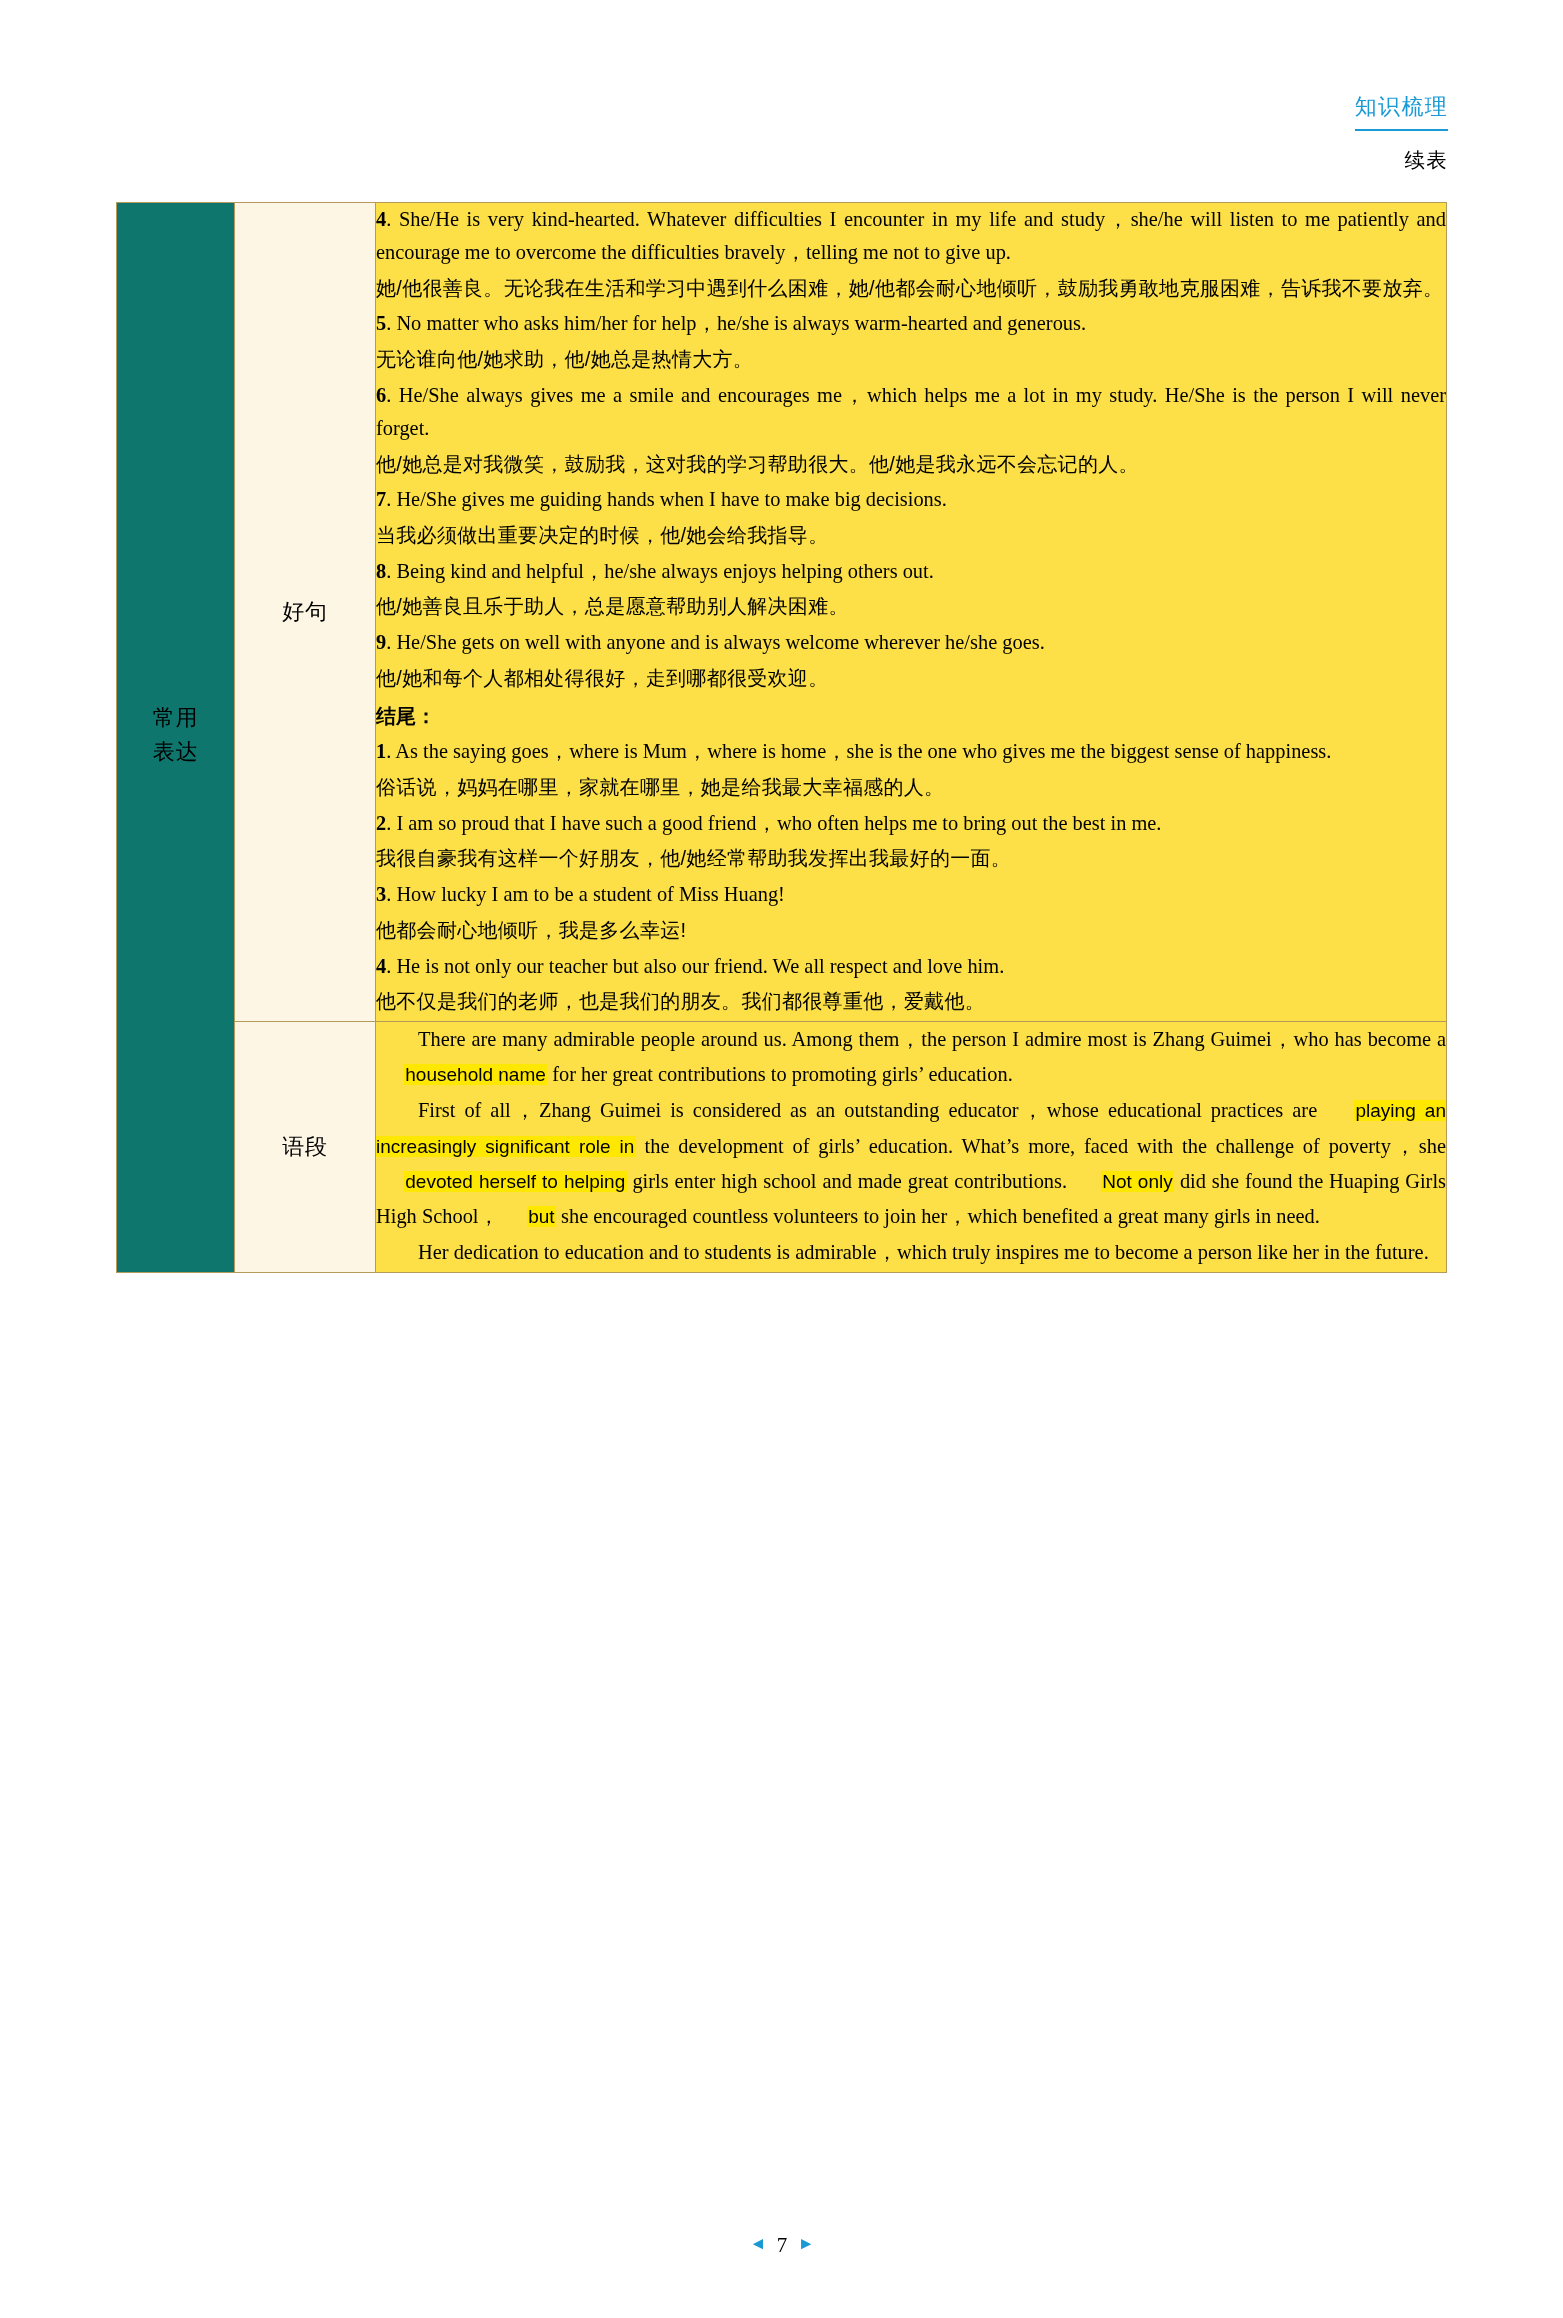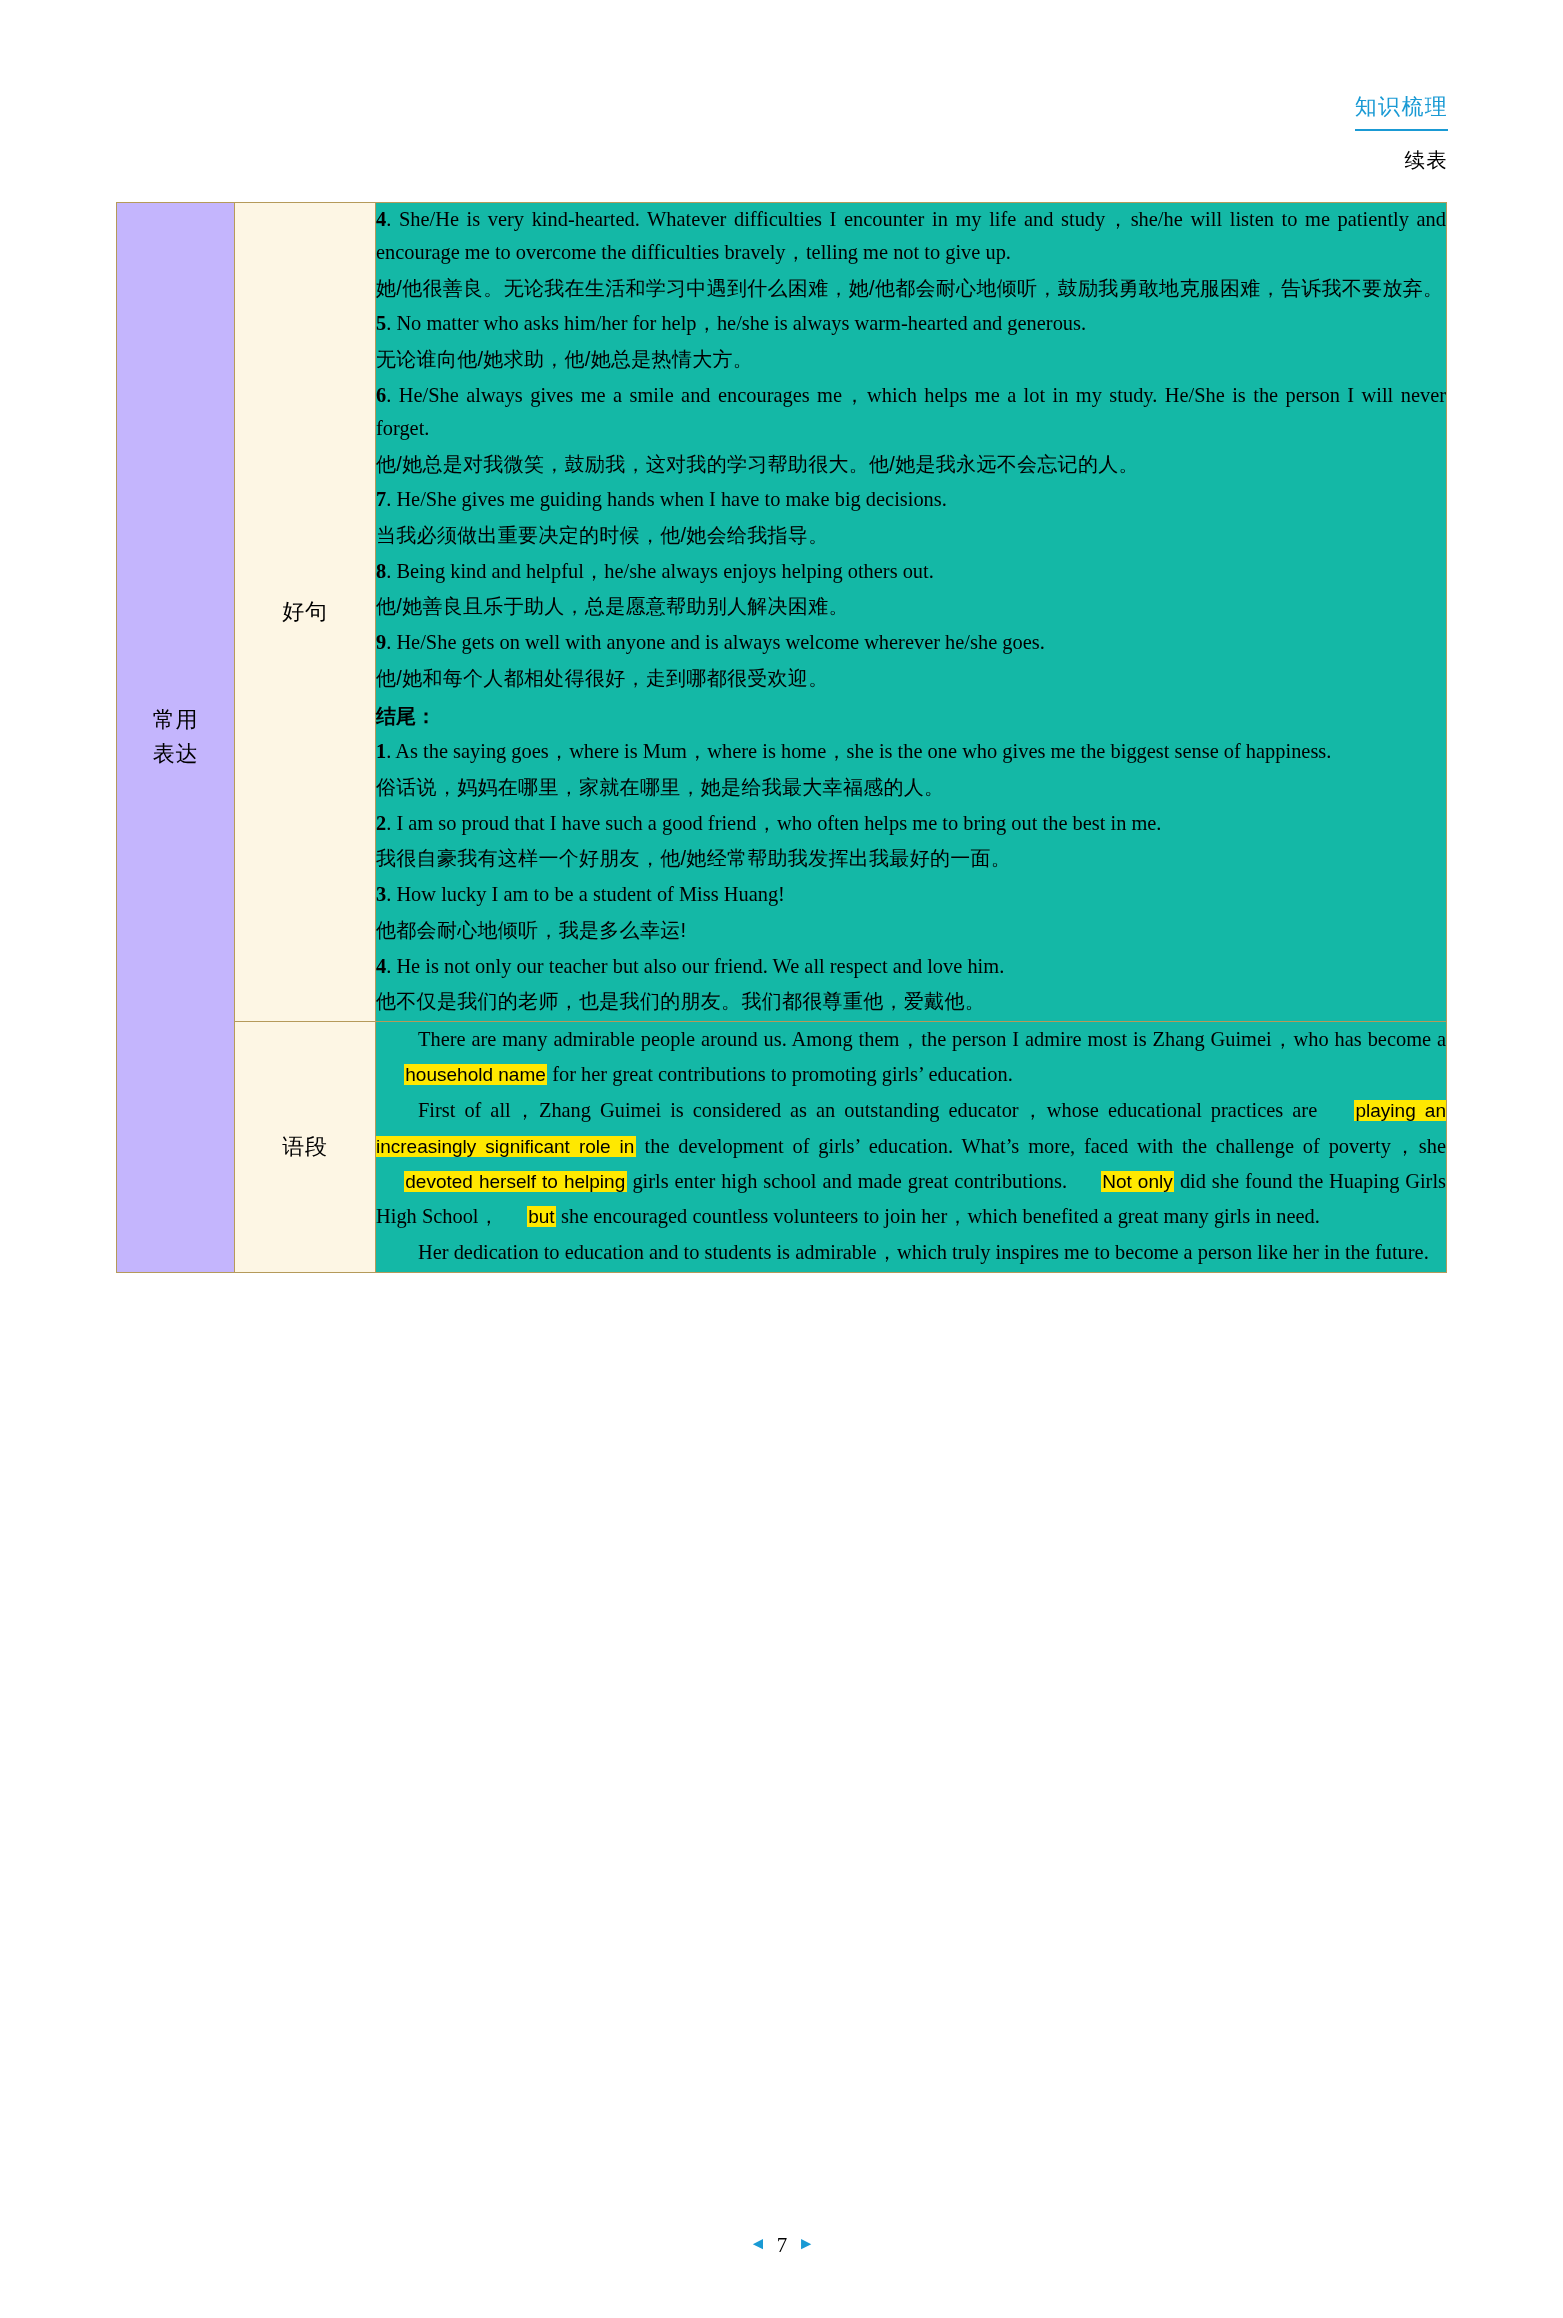--- a/index.html
+++ b/index.html
@@ -60,39 +60,39 @@
     width: 100%;
     table-layout: fixed;
   }
   table.content-table td {
     border: 1.3px solid #b59a5a;
     vertical-align: middle;
     padding: 0;
   }
   td.col-label {
     width: 117px;
-    background: #c4b5fd;
+    background: #0f766e;
     text-align: center;
-    font-family: Liberation Serif, serif;
+    font-family: Liberation Mono, monospace;
     font-size: 22px;
     line-height: 1.55;
     letter-spacing: 0.7px;
     color: #000;
   }
   td.col-sub {
     width: 140px;
     background: #fdf6e4;
     text-align: center;
     font-family: Liberation Serif, serif;
     font-size: 22px;
     letter-spacing: 0.7px;
     color: #000;
   }
   td.col-body {
-    background: #14b8a6;
+    background: #fde047;
     padding: 25px 28px 26px 26px;
   }
 
   
   .para {
     font-size: 20.4px;
     line-height: 1.62;
     margin: 0 0 2.6px 0;
     text-align: justify;
     text-justify: inter-word;

